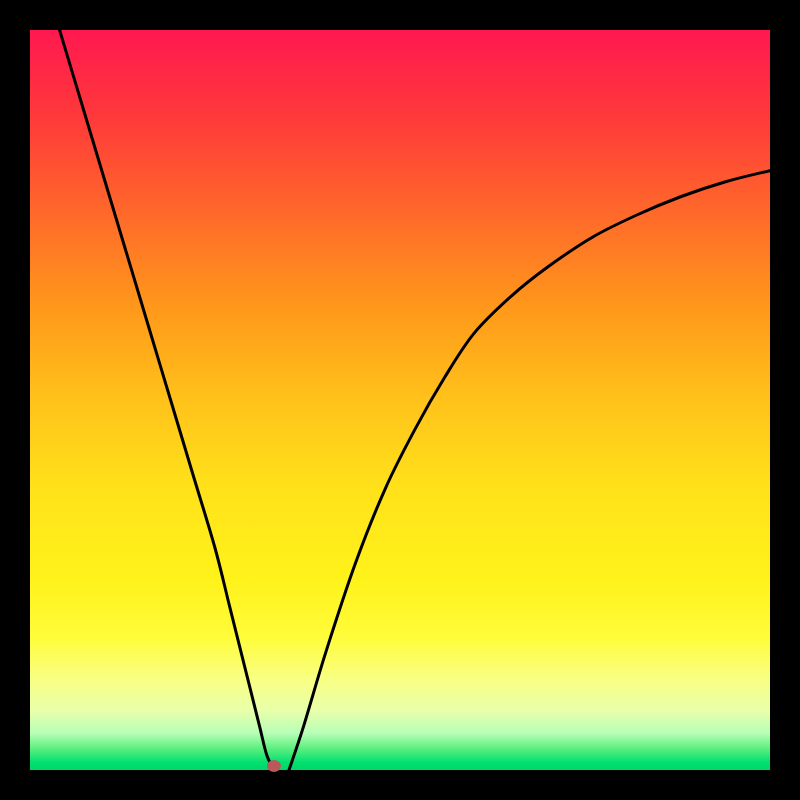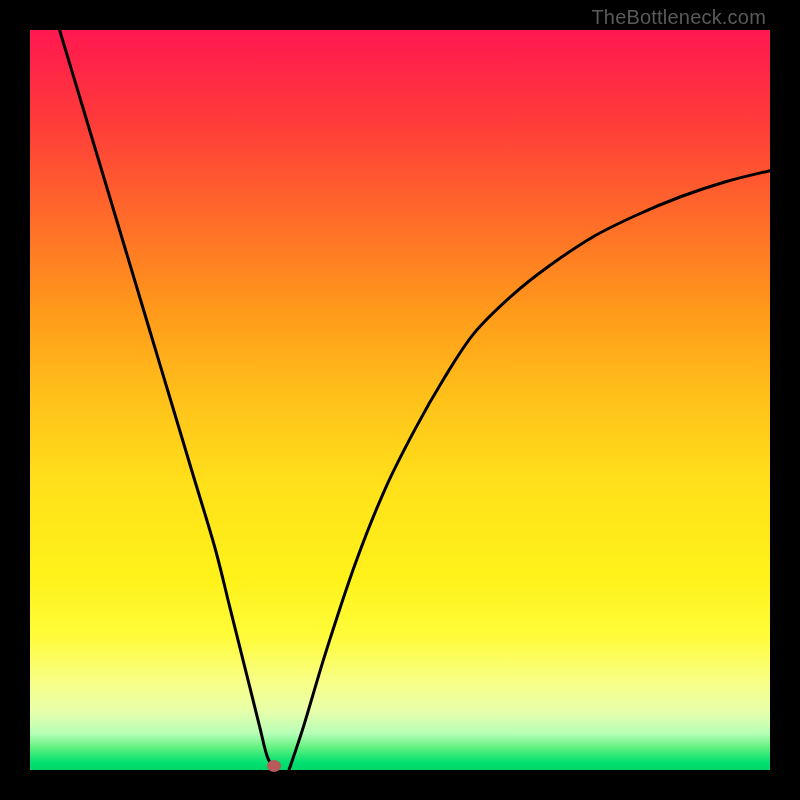--- a/index.html
+++ b/index.html
@@ -54,21 +54,20 @@
     height: 12px;
     border-radius: 50%;
     background: #b85a5a;
     transform: translate(-50%, -50%);
   }
 </style>
 </head>
 <body>
 
 <div class="frame">
-  <div class="watermark">TheBottleneck.com</div>
   <div class="plot-area">
     <svg class="curve" viewBox="0 0 740 740" preserveAspectRatio="none">
       <path id="left-path" fill="none" stroke="#000" stroke-width="3" stroke-linecap="round" stroke-linejoin="round" d="M 29.6 0 C 33.300000000000004 12.333333333333334, 44.400000000000006 49.33333333333333, 51.800000000000004 74 C 59.2 98.66666666666667, 66.6 123.33333333333333, 74 148 C 81.4 172.66666666666666, 88.8 197.33333333333334, 96.2 222 C 103.60000000000001 246.66666666666666, 111 271.3333333333333, 118.4 296 C 125.80000000000001 320.6666666666667, 133.2 345.3333333333333, 140.6 370 C 148 394.6666666666667, 155.4 419.3333333333333, 162.8 444 C 170.20000000000002 468.6666666666667, 178.83333333333334 495.8, 185 518 C 191.16666666666666 540.2, 194.86666666666667 557.4666666666667, 199.8 577.2 C 204.73333333333335 596.9333333333334, 209.66666666666666 616.6666666666666, 214.6 636.4 C 219.53333333333333 656.1333333333333, 225.7 680.8, 229.4 695.6 C 233.10000000000002 710.4000000000001, 234.33333333333334 717.8000000000001, 236.8 725.2 C 239.26666666666668 732.6, 242.9666666666667 737.5333333333333, 244.20000000000002 740"></path>
       <path id="right-path" fill="none" stroke="#000" stroke-width="3" stroke-linecap="round" stroke-linejoin="round" d="M 259 740 C 261.4666666666667 732.6, 267.6333333333333 715.3333333333334, 273.8 695.6 C 279.9666666666667 675.8666666666667, 287.3666666666667 648.7333333333333, 296 621.6 C 304.6333333333333 594.4666666666667, 315.73333333333335 559.9333333333333, 325.6 532.8 C 335.4666666666667 505.66666666666663, 345.3333333333333 481, 355.2 458.8 C 365.06666666666666 436.6, 374.93333333333334 418.09999999999997, 384.8 399.59999999999997 C 394.6666666666667 381.09999999999997, 404.53333333333336 363.83333333333326, 414.40000000000003 347.79999999999995 C 424.2666666666667 331.76666666666665, 432.9 316.9666666666667, 444 303.40000000000003 C 455.1 289.83333333333337, 468.6666666666667 277.5, 481 266.4 C 493.3333333333333 255.29999999999995, 504.43333333333334 246.6666666666666, 518 236.79999999999995 C 531.5666666666666 226.9333333333333, 547.6 215.83333333333337, 562.4 207.20000000000005 C 577.1999999999999 198.56666666666672, 592 191.78333333333333, 606.8 185 C 621.5999999999999 178.21666666666667, 636.4000000000001 172.05, 651.2 166.5 C 666 160.95, 680.8 156.01666666666662, 695.5999999999999 151.69999999999993 C 710.3999999999999 147.38333333333324, 732.6 142.4499999999999, 740 140.5999999999999"></path>
     </svg>
     <div class="dot" id="marker-dot" style="left: 244.2px; top: 736.3px;"></div>
   </div>
 </div>
 
 </body></html>

